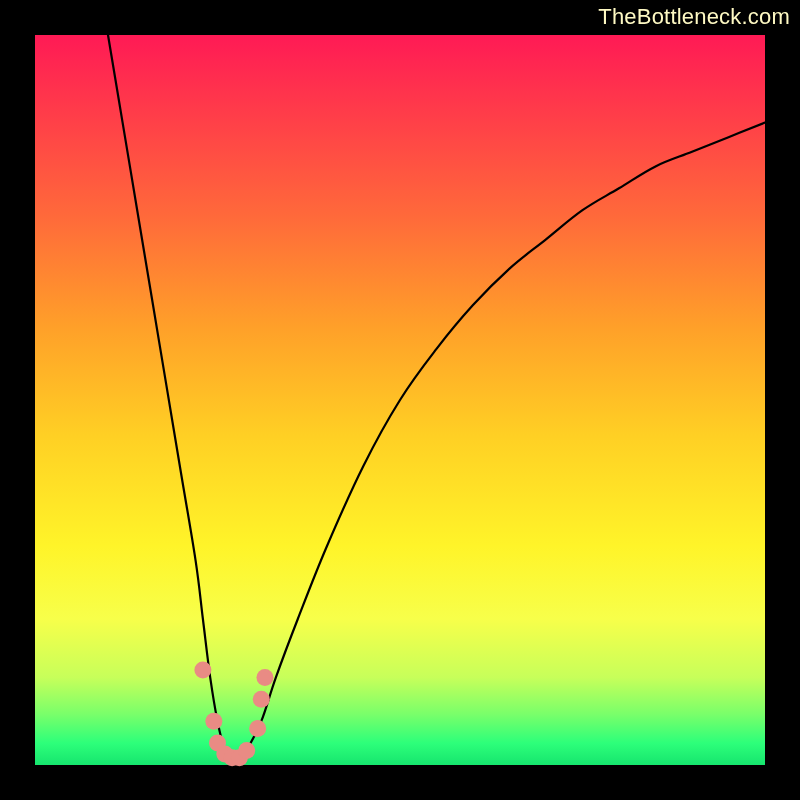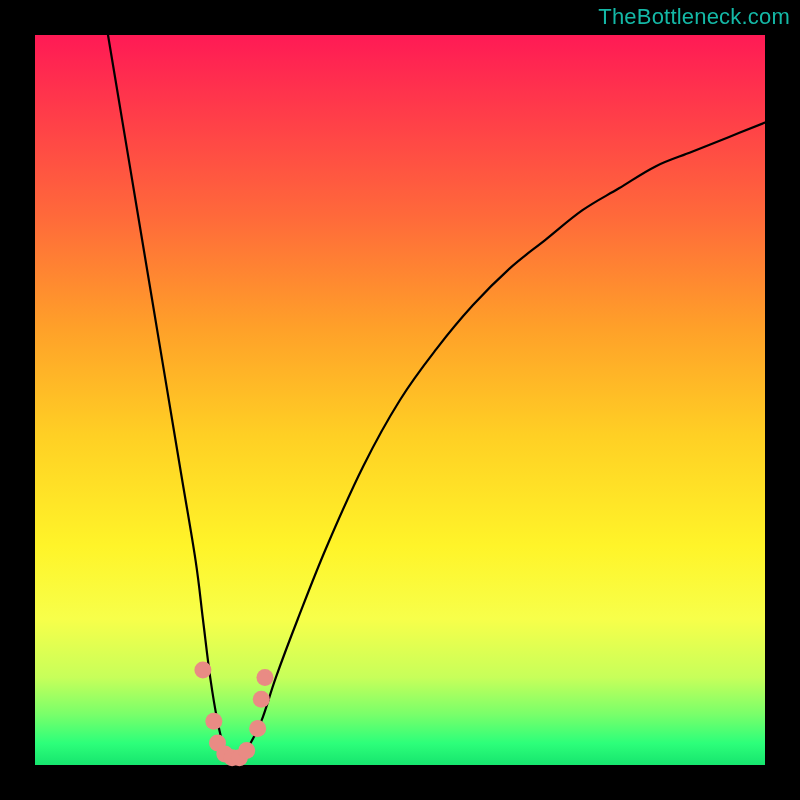--- a/index.html
+++ b/index.html
@@ -38,21 +38,21 @@
       #c7ff5a 88%,
       #7aff6a 93%,
       #2dff7a 97%,
       #16e56e 100%
     );
   }
   .watermark {
     position: absolute;
     top: 4px;
     right: 10px;
-    color: #14b8a6;
+    color: #fef9c3;
     font-size: 22px;
     font-weight: 500;
     letter-spacing: 0.2px;
     user-select: none;
   }
   svg.curve {
     position: absolute;
     left: 0;
     top: 0;
     width: 730px;

